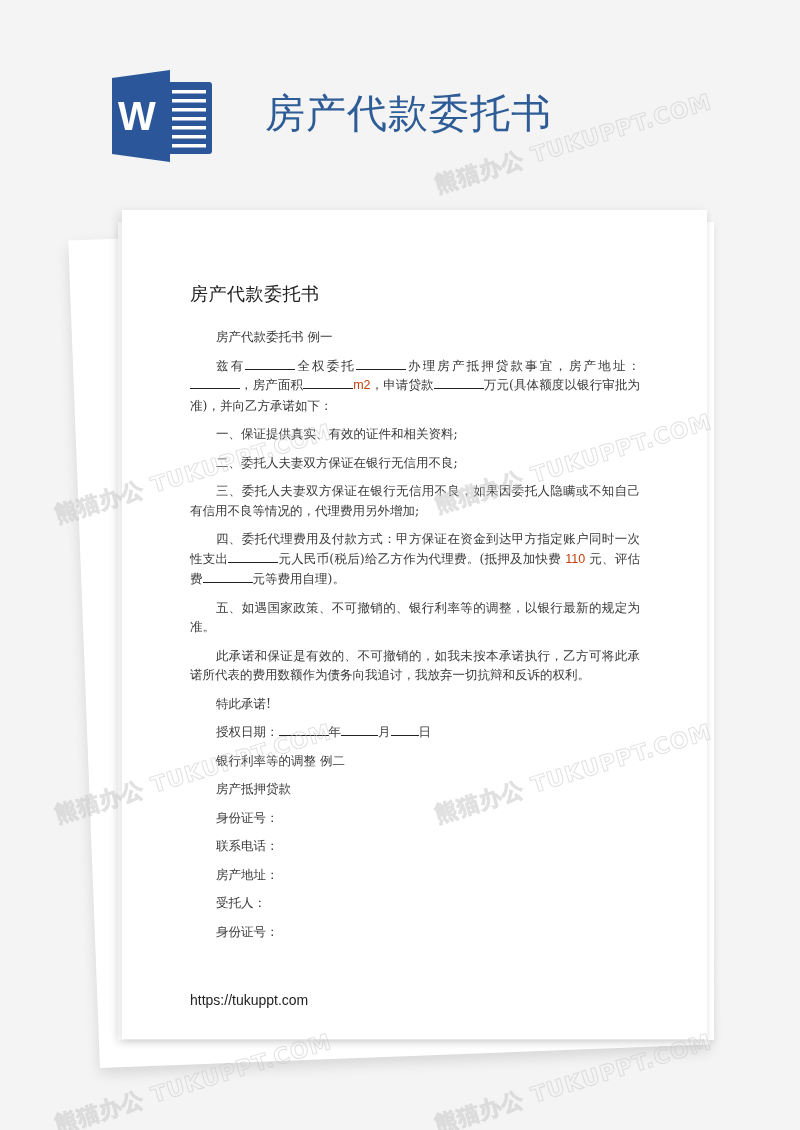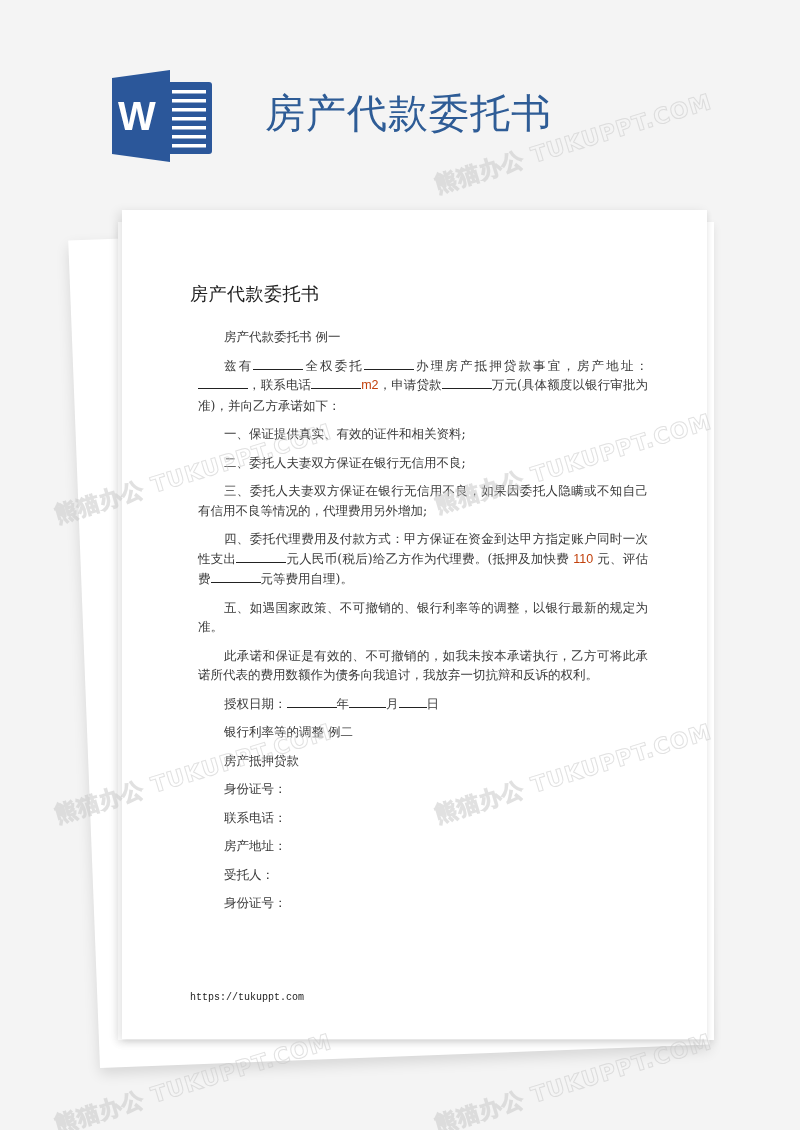--- a/index.html
+++ b/index.html
@@ -46,37 +46,37 @@
       position: absolute; left: 122px; top: 210px; width: 585px; height: 829px;
       background: #ffffff;
       box-shadow: -4px 2px 10px rgba(0,0,0,0.10), 2px 2px 4px rgba(0,0,0,0.05);
     }
     .doc-title {
       position: absolute; left: 68px; top: 72px;
       font-size: 18px; color: #222; letter-spacing: 0.5px;
       font-family: "DejaVu Sans", "Liberation Sans", sans-serif;
     }
     .content {
-      position: absolute; left: 76px; top: 117px; width: 450px;
+      position: absolute; left: 68px; top: 117px; width: 450px;
       font-size: 12.5px; line-height: 19.5px; color: #3a3a3a;
     }
     .content p { text-indent: 26px; margin-bottom: 9px; text-align: justify; }
     .blank {
       display: inline-block; border-bottom: 1.2px solid #222;
       height: 12px; vertical-align: baseline; text-indent: 0;
     }
     .b50 { width: 50px; }
     .b100 { width: 100px; }
     .b40 { width: 37px; }
     .b30 { width: 28px; }
     .sans { font-family: "Liberation Sans", "DejaVu Sans", sans-serif; color: #c2410c; }
     .footer-url {
       position: absolute; left: 68px; top: 782px;
-      font-family: Liberation Mono, monospace;
-      font-size: 10px; color: #222;
+      font-family: Liberation Sans, sans-serif;
+      font-size: 14px; color: #222;
     }
   </style>
 </head>
 <body>
 
 <div class="word-icon">
   <svg width="104" height="92" viewBox="0 0 104 92">
     <rect x="52" y="12" width="50" height="72" rx="3" fill="#2b579a"></rect>
     <g fill="#ffffff">
       <rect x="62" y="20" width="34" height="3.5"></rect>
@@ -96,33 +96,34 @@
 <div class="page-back"></div>
 <div class="page-back-2"></div>
 
 <div class="page">
   <div class="doc-title">房产代款委托书</div>
 
   <div class="content">
     <p>房产代款委托书 例一</p>
 
     <p>
-      <span>兹有</span><span class="blank b50"></span><span>全权委托</span><span class="blank b50"></span><span>办理房产抵押贷款事宜，房产地址：</span><span class="blank b50"></span><span>，联系电话</span><span class="blank b50"></span><span class="sans">m2</span><span>，申请贷款</span><span class="blank b50"></span><span>万元(具体额度以银行审批为准)，并向乙方承诺如下：</span>
+      <span>兹有</span><span class="blank b50"></span><span>全权委托</span><span class="blank b50"></span><span>办理房产抵押贷款事宜，房产地址：</span><span class="blank b50"></span><span>，房产面积</span><span class="blank b50"></span><span class="sans">m2</span><span>，申请贷款</span><span class="blank b50"></span><span>万元(具体额度以银行审批为准)，并向乙方承诺如下：</span>
     </p>
 
     <p>一、保证提供真实、有效的证件和相关资料;</p>
     <p>二、委托人夫妻双方保证在银行无信用不良;</p>
     <p>三、委托人夫妻双方保证在银行无信用不良，如果因委托人隐瞒或不知自己有信用不良等情况的，代理费用另外增加;</p>
 
     <p>
       <span>四、委托代理费用及付款方式：甲方保证在资金到达甲方指定账户同时一次性支出</span><span class="blank b50"></span><span>元人民币(税后)给乙方作为代理费。(抵押及加快费</span> <span class="sans">110</span> <span>元、评估费</span><span class="blank b50"></span><span>元等费用自理)。</span>
     </p>
 
     <p>五、如遇国家政策、不可撤销的、银行利率等的调整，以银行最新的规定为准。</p>
     <p>此承诺和保证是有效的、不可撤销的，如我未按本承诺执行，乙方可将此承诺所代表的费用数额作为债务向我追讨，我放弃一切抗辩和反诉的权利。</p>
+    <p>特此承诺!</p>
 
 
     <p>
       <span>授权日期：</span><span class="blank b50"></span><span>年</span><span class="blank b40"></span><span>月</span><span class="blank b30"></span><span>日</span>
     </p>
 
     <p>银行利率等的调整 例二</p>
     <p>房产抵押贷款</p>
     <p>身份证号：</p>
     <p>联系电话：</p>

